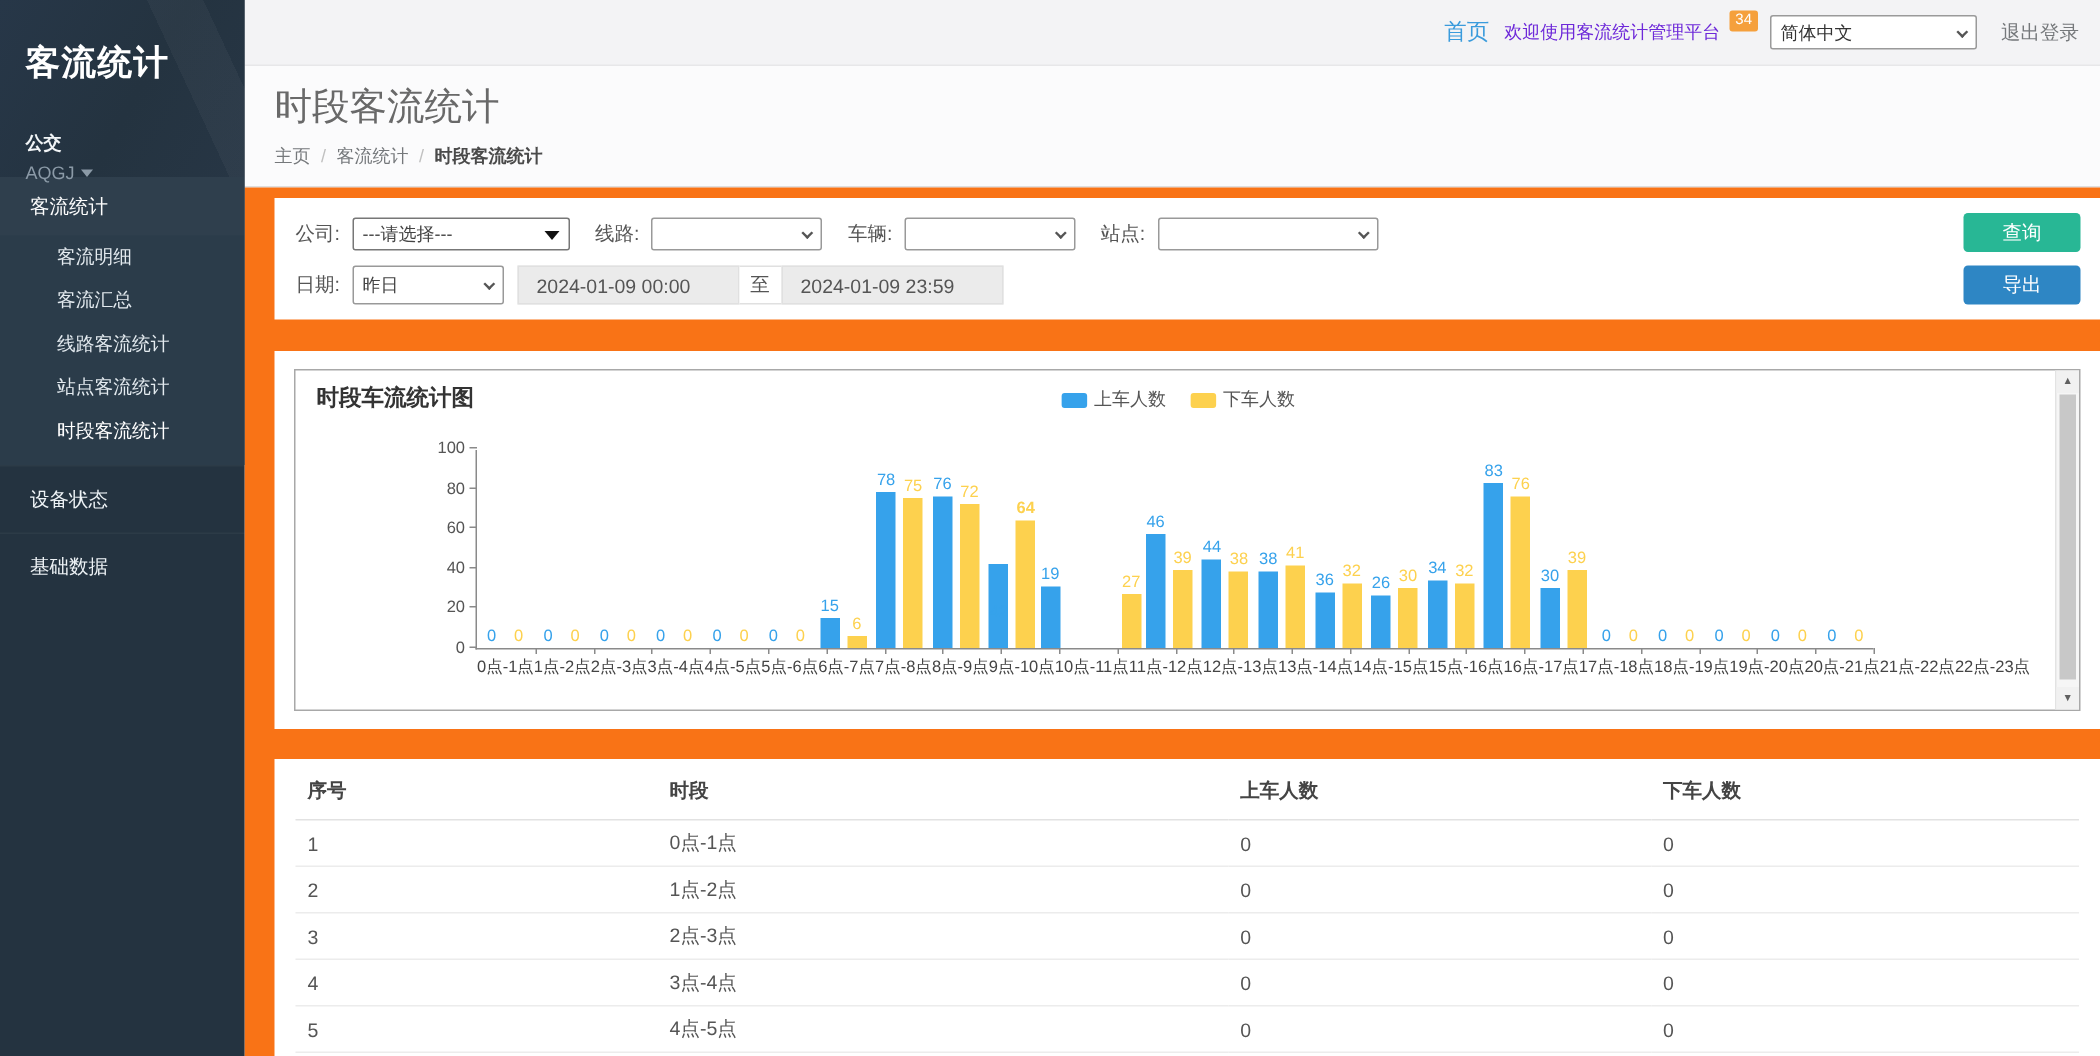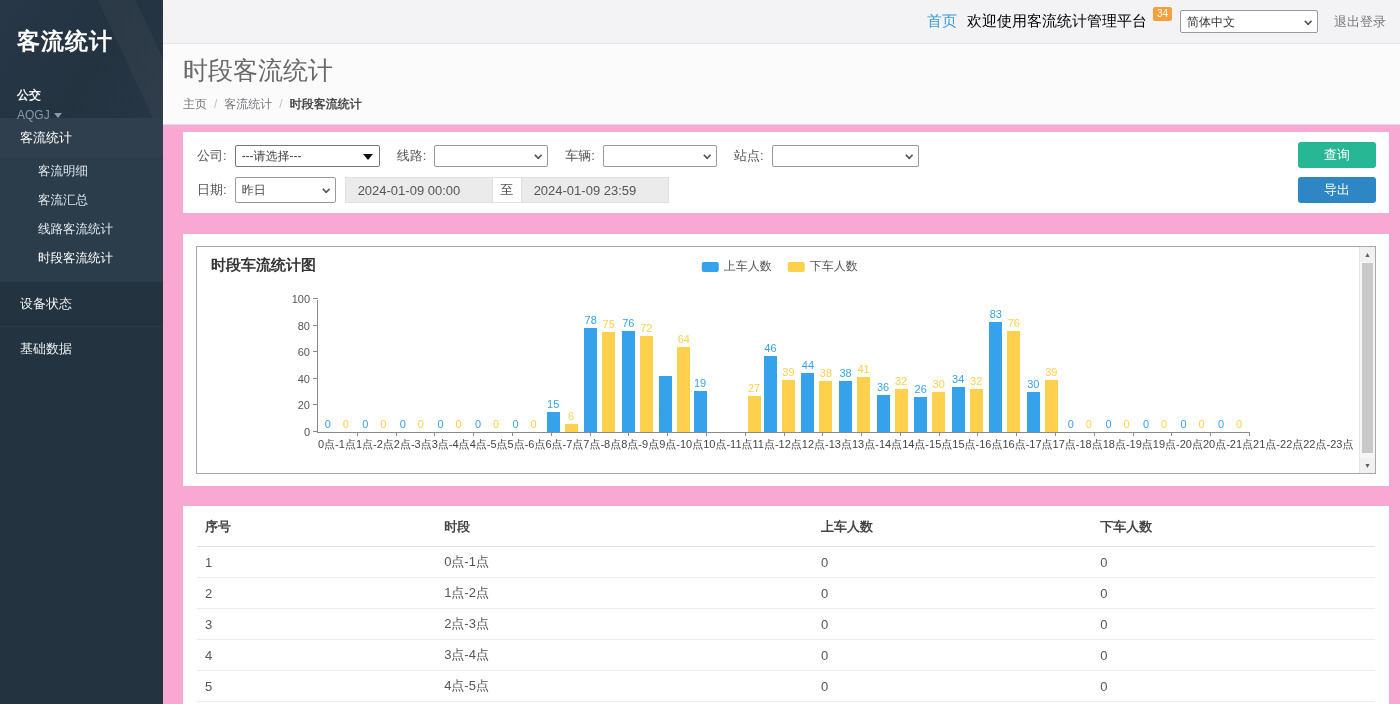--- a/index.html
+++ b/index.html
@@ -26,39 +26,39 @@
   .sub-item.active { color:#ffffff; }
   .menu-single { padding:13px 0 13px 20px; font-size:13px; color:#eef3f6; cursor:pointer;
     border-top:1px solid rgba(255,255,255,0.04); }
 
   
   .main { margin-left:163px; height:704px; display:flex; flex-direction:column; }
 
   .topbar { height:44px; flex:0 0 44px; background:#f3f3f5; border-bottom:1px solid #e7e7e9;
     display:flex; align-items:center; justify-content:flex-end; padding-right:14px; }
   .home-link { color:#3a9bdc; font-size:15px; cursor:pointer; margin-right:10px; }
-  .welcome-text { color:#000000; font-size:15px; margin-right:6px; }
+  .welcome-text { color:#6d28d9; font-size:12px; margin-right:6px; }
   .notif-badge { background:#f5a03c; color:#fff; font-size:10px; line-height:14px;
     padding:0 4px; border-radius:2px; position:relative; top:-8px; margin-right:8px; }
   .lang-wrap { position:relative; margin-right:16px; }
   .lang-select { width:138px; height:23px; font-size:12px; color:#333; background:#fff;
     border:1px solid #9a9a9a; border-radius:2px; -webkit-appearance:none; appearance:none; padding:0 20px 0 6px;
     font-family:"Liberation Sans","DejaVu Sans",sans-serif; }
   .chev { position:absolute; right:7px; top:8px; width:7px; height:7px; pointer-events:none;
     border-right:2px solid #555; border-bottom:2px solid #555; transform:rotate(45deg) scale(.8,.8); transform-origin:60% 60%; }
   .logout-link { color:#75787b; font-size:13px; cursor:pointer; }
 
   .title-area { flex:0 0 81px; background:#fbfbfc; border-bottom:1px solid #dedede; padding:10px 0 0 20px; }
   .page-title { font-size:25px; font-weight:400; color:#696969; }
   .breadcrumb { margin-top:9px; font-size:12px; color:#aaa; }
   .breadcrumb .crumb { color:#75787b; cursor:pointer; }
   .breadcrumb .sep { margin:0 7px; color:#c0c0c0; }
   .breadcrumb .crumb.current { font-weight:bold; color:#4a4a4a; cursor:default; }
 
-  .content { flex:1; background:#f9a8d4; padding:7px 11px 0 20px; overflow:hidden; }
+  .content { flex:1; background:#f97316; padding:7px 0 0 20px; overflow:hidden; }
   .card { background:#fff; }
 
   
   .filter-card { position:relative; padding:11px 14px 10px; margin-bottom:21px; }
   .filter-row { display:flex; align-items:center; height:26px; }
   .filter-row + .filter-row { margin-top:8px; }
   .f-label { font-size:13px; color:#555; margin-right:8px; }
   .sel-wrap { position:relative; display:inline-block; }
   select.f-select { height:22px; font-size:12px; color:#444; background:#fff; border:1px solid #999;
     border-radius:2px; -webkit-appearance:none; appearance:none; padding:0 20px 0 6px;
@@ -125,20 +125,21 @@
     <div class="org-code">
       <span>AQGJ</span><span class="caret"></span>
     </div>
   </div>
   <div class="menu-group">
     <div class="menu-section">客流统计</div>
     <div class="submenu">
         <div class="sub-item">客流明细</div>
         <div class="sub-item">客流汇总</div>
         <div class="sub-item">线路客流统计</div>
+        <div class="sub-item">站点客流统计</div>
         <div class="sub-item active">时段客流统计</div>
       </div>
   </div>
   <div class="menu-single">设备状态</div>
   <div class="menu-single">基础数据</div>
 </div>
 
 <div class="main">
 
   <div class="topbar">
@@ -294,21 +295,21 @@
                   </div>
                   <div class="bar" style="height: 95.76px; background: rgb(253, 209, 78);">
                     <span class="bar-val" style="color: rgb(253, 209, 78);">72</span>
                   </div>
                 </div>
                 <div class="bar-group">
                   <div class="bar" style="height: 55.86px; background: rgb(54, 162, 235);">
                     <span class="bar-val" style="color: rgb(54, 162, 235); margin-top: 40px;">42</span>
                   </div>
                   <div class="bar" style="height: 85.12px; background: rgb(253, 209, 78);">
-                    <span class="bar-val" style="color: rgb(253, 209, 78);">64</span>
+                    <span class="bar-val" style="color: rgb(253, 209, 78); font-weight: bold;">64</span>
                   </div>
                 </div>
                 <div class="bar-group">
                   <div class="bar" style="height: 41px; background: rgb(54, 162, 235);">
                     <span class="bar-val" style="color: rgb(54, 162, 235);">19</span>
                   </div>
                   <div class="bar" style="height: 35.91px; background: rgb(253, 209, 78); margin-left: 36px;">
                     <span class="bar-val" style="color: rgb(253, 209, 78);">27</span>
                   </div>
                 </div>

